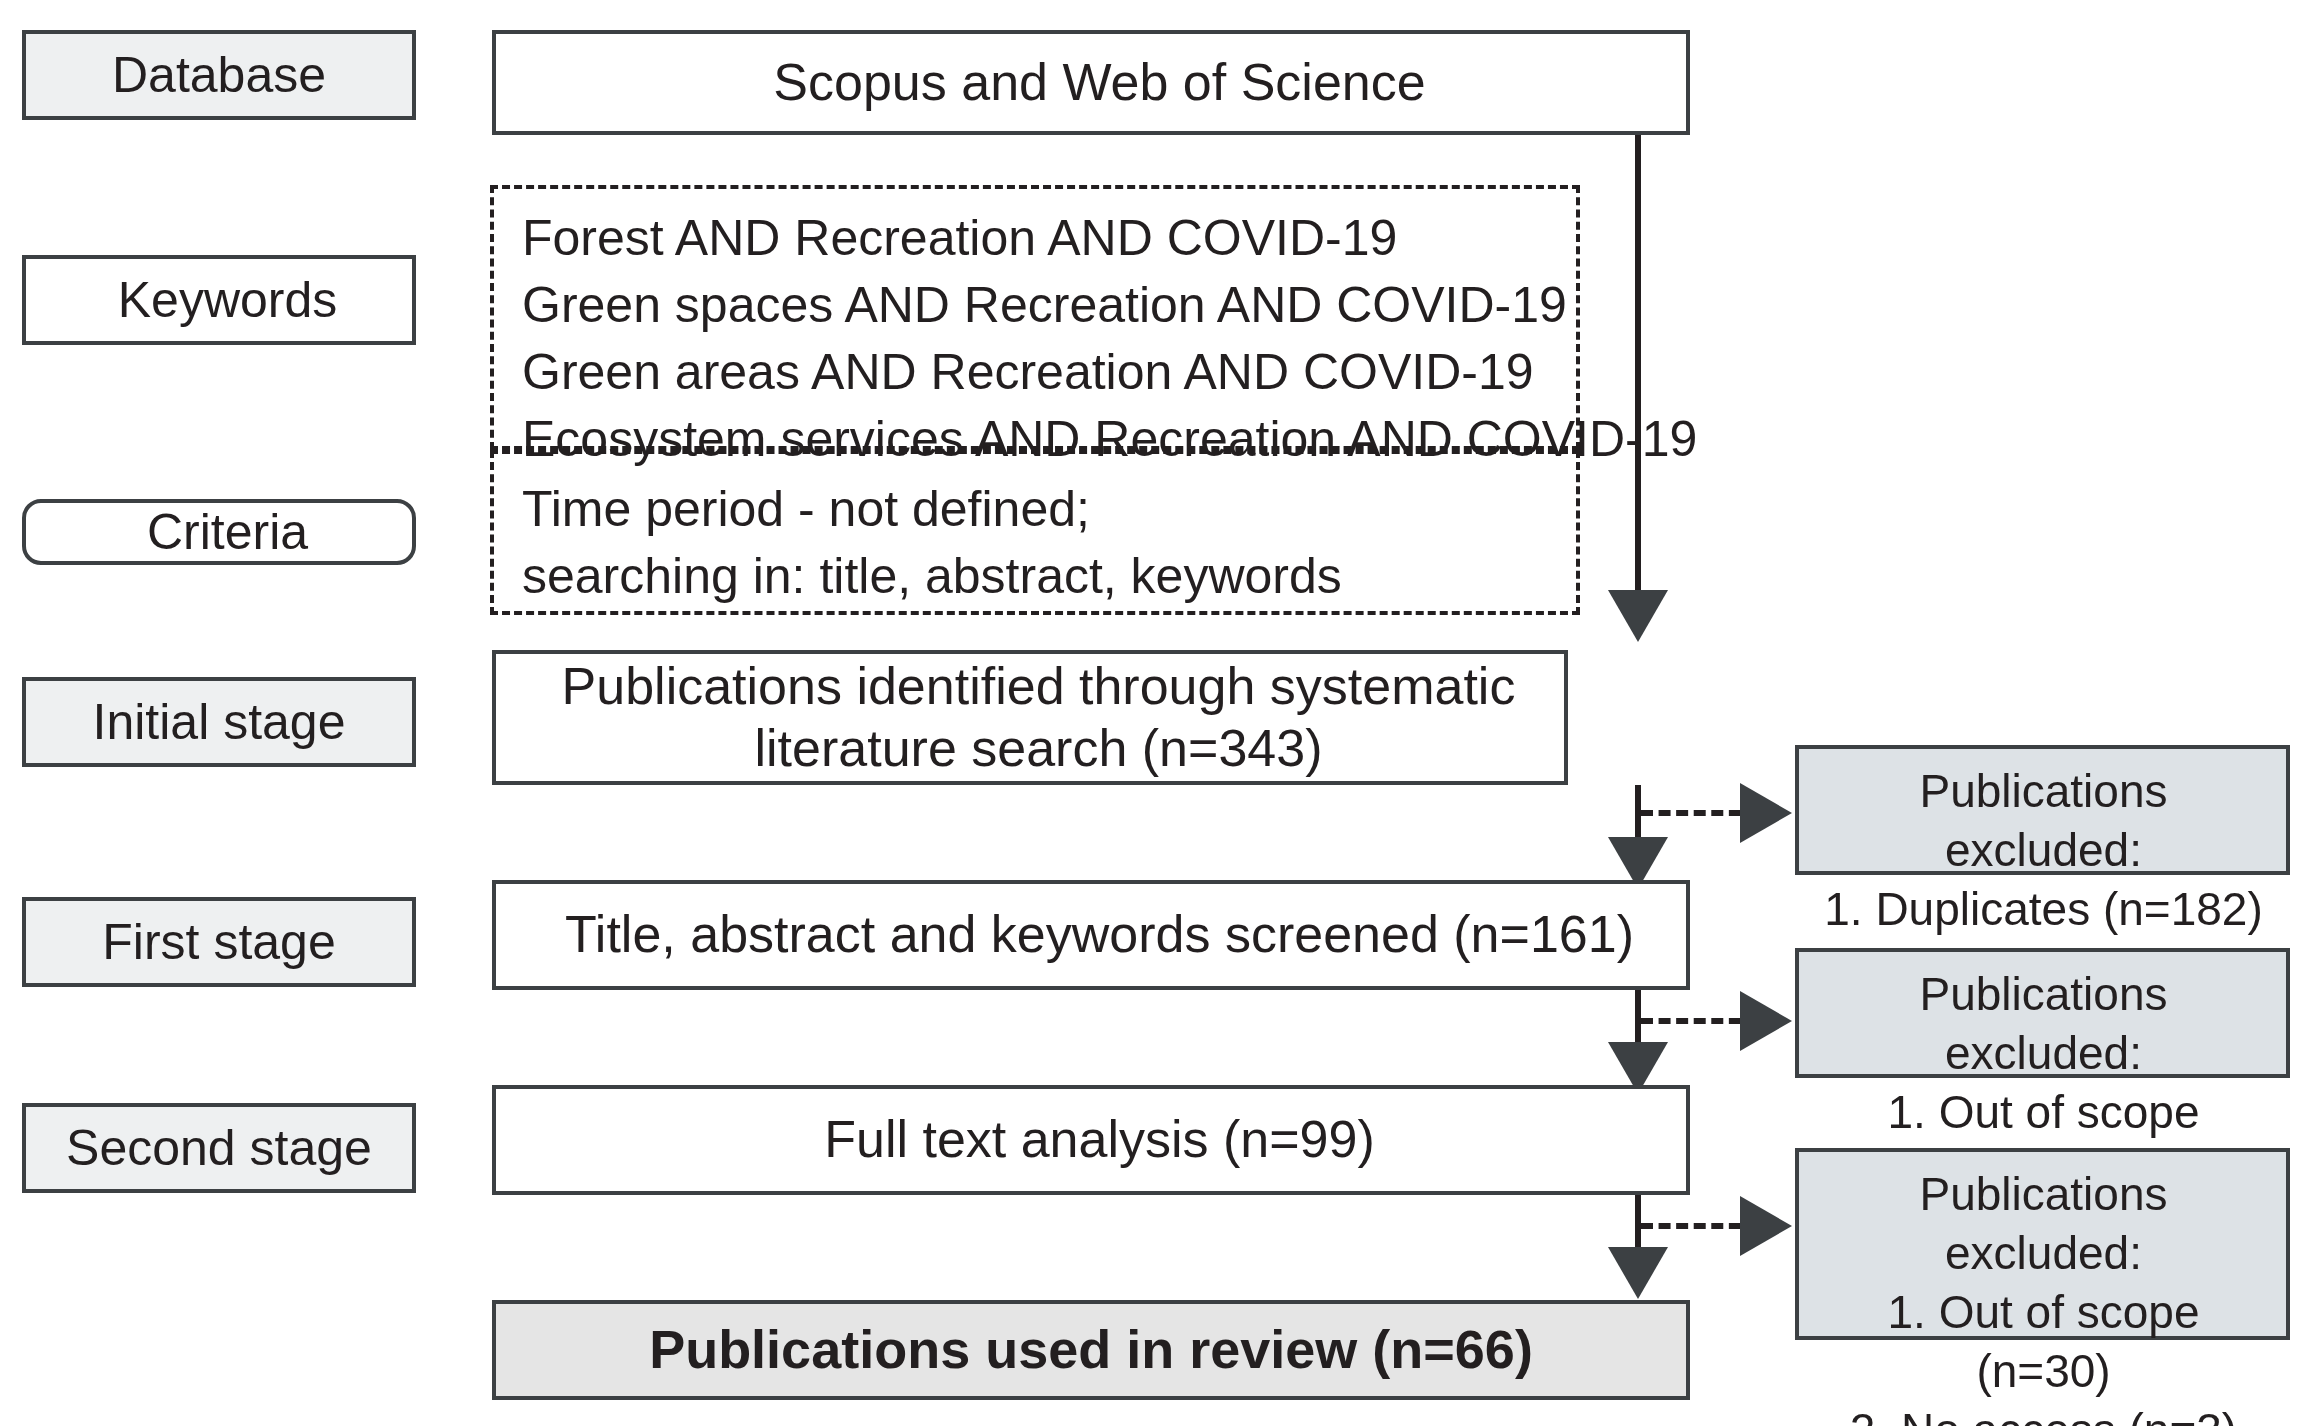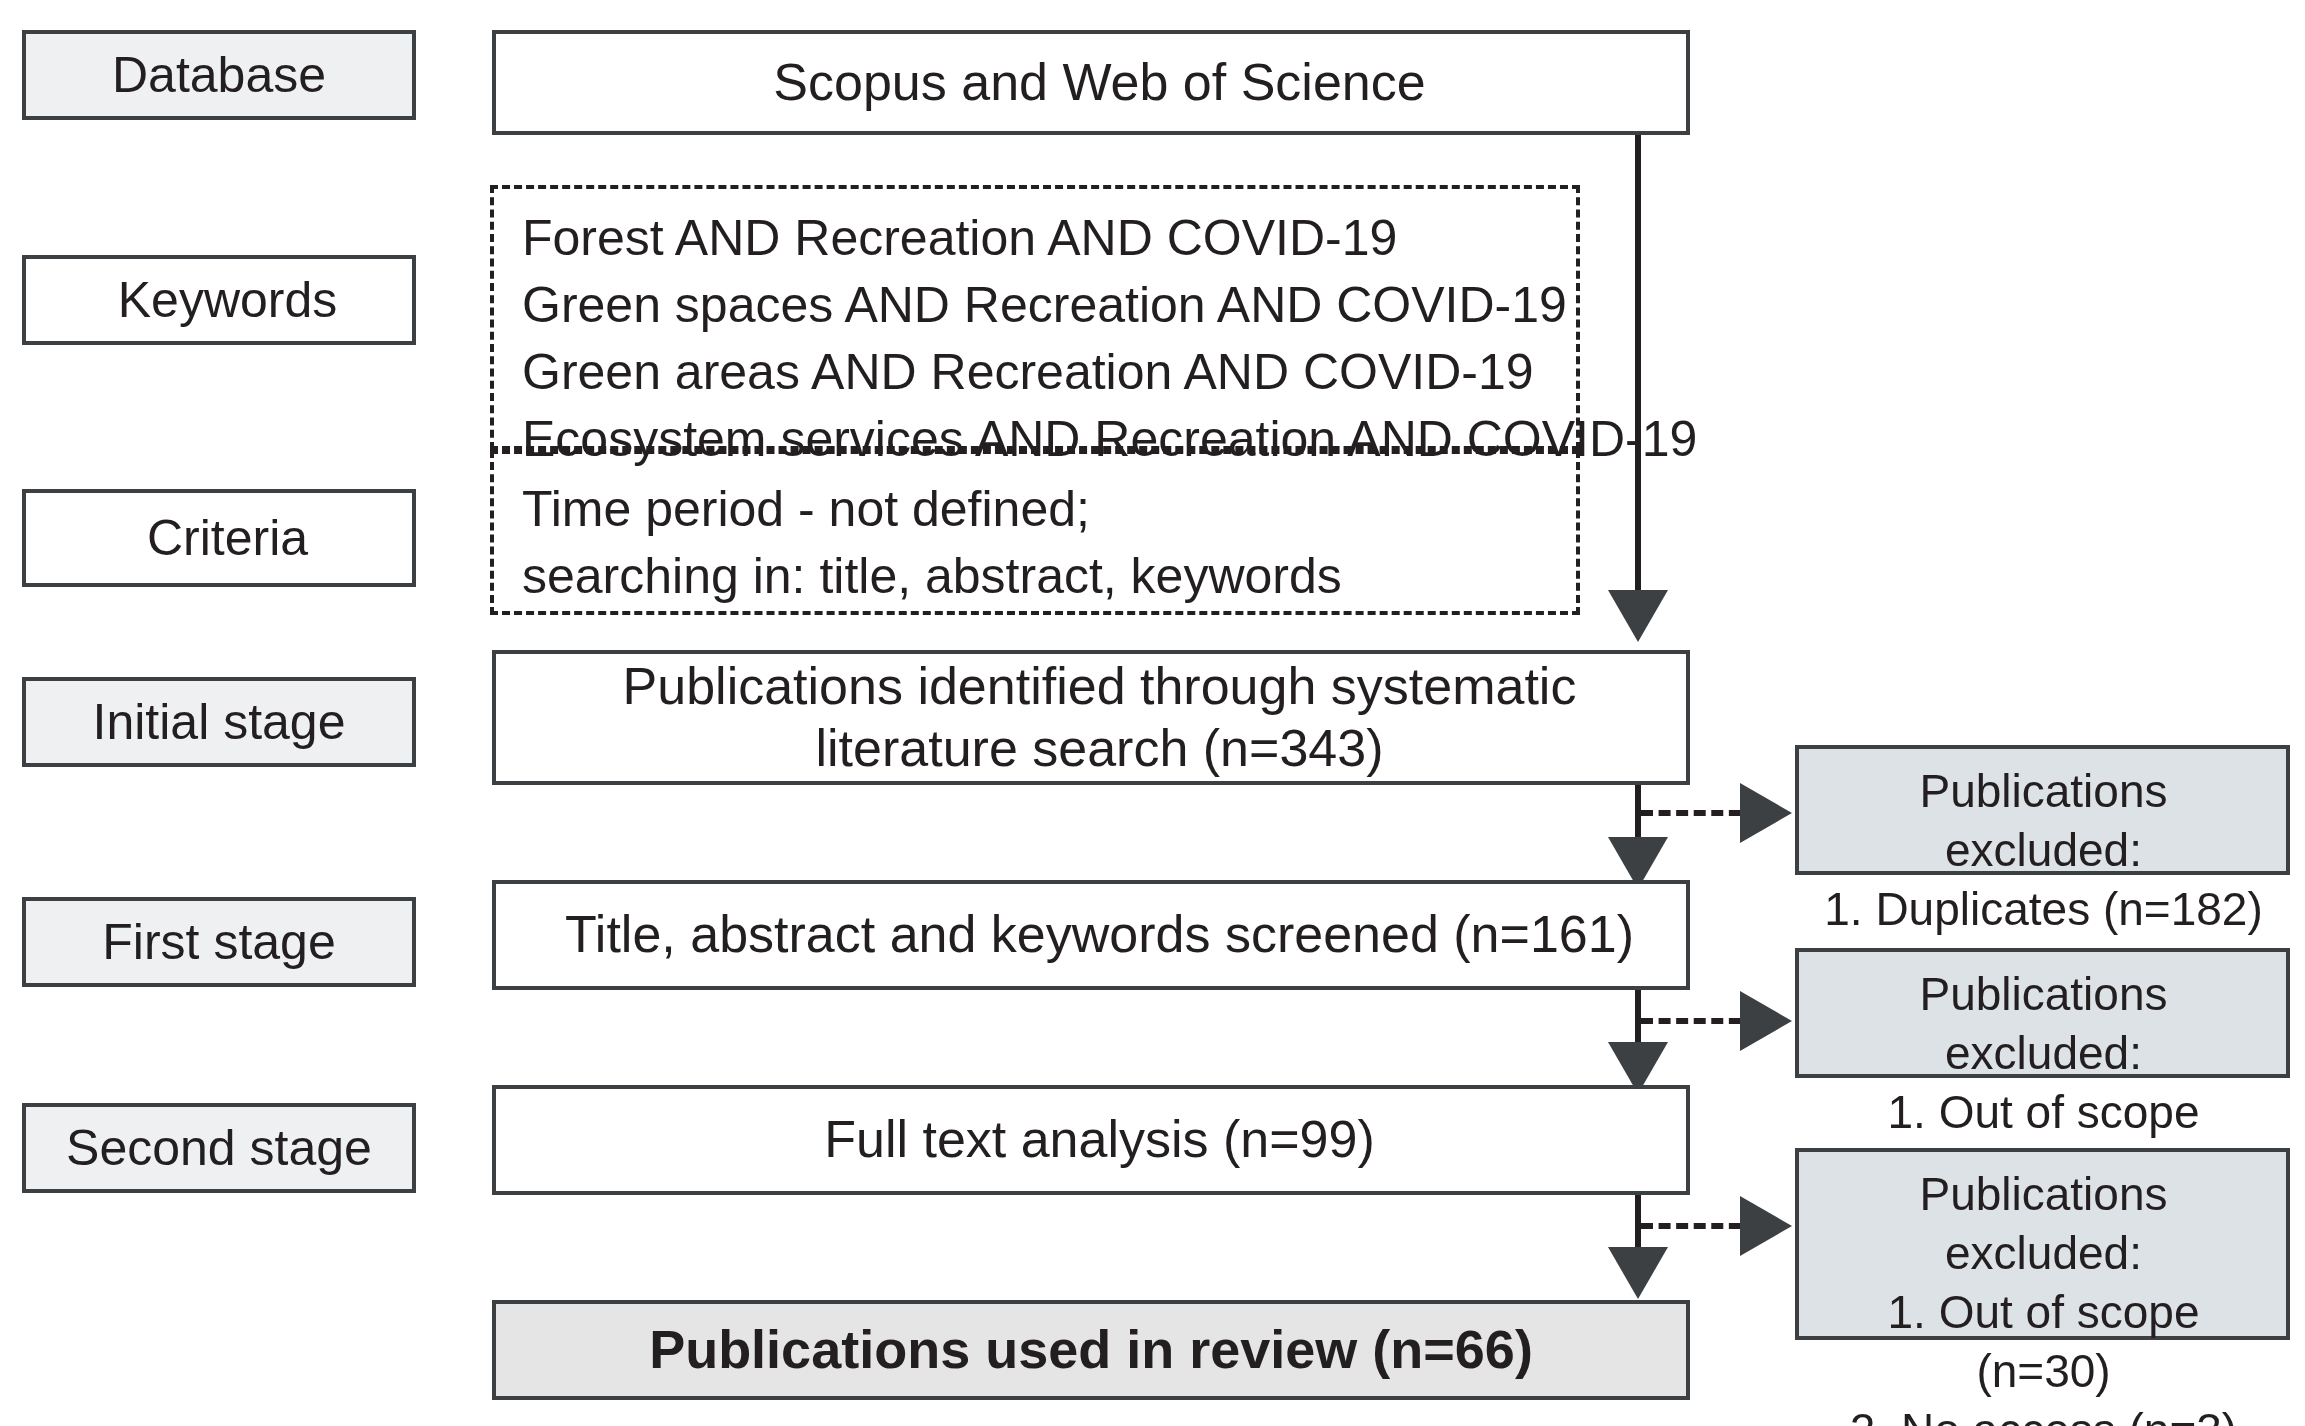--- a/index.html
+++ b/index.html
@@ -106,21 +106,21 @@
 <div id="canvas">
 
   <div class="box box-white label-box" style="left:22px; top:255px; width:394px; height:90px;">
     <span>Keywords</span>
   </div>
 
   <div class="box box-grey label-box" style="left:22px; top:30px; width:394px; height:90px;">
     <span>Database</span>
   </div>
 
-  <div class="box box-white label-box" style="left:22px; top:489px; width:394px; height:98px;">
+  <div class="box box-white label-box" style="left:22px; top:499px; width:394px; height:66px;border-radius:19px;">
     <span>Criteria</span>
   </div>
 
   <div class="box box-grey label-box" style="left:22px; top:677px; width:394px; height:90px;">
     <span>Initial stage</span>
   </div>
 
   <div class="box box-grey label-box" style="left:22px; top:897px; width:394px; height:90px;">
     <span>First stage</span>
   </div>
@@ -141,21 +141,21 @@
   </div>
 
   <div class="dashed" style="left:490px; top:450px; width:1090px; height:165px; padding-top:22px;">
     <div class="row">Time period - not defined;</div>
     <div class="row">searching in: title, abstract, keywords</div>
   </div>
 
   <div class="vline" style="left:1635px; top:135px; height:458px;"></div>
   <div class="arrow-down" style="left:1608px; top:590px;"></div>
 
-  <div class="box box-white flow-box" style="left:492px; top:650px; width:1198px; height:135px; flex-direction:column;">
+  <div class="box box-white flow-box" style="left:492px; top:650px; width:1076px; height:135px; flex-direction:column;">
     <span>Publications identified through systematic</span>
     <span>literature search  (n=343)</span>
   </div>
 
   <div class="vline" style="left:1635px; top:785px; height:62px;"></div>
   <div class="arrow-down" style="left:1608px; top:837px;"></div>
   <div class="tick" style="left:1635px; top:790px; width:6px; height:42px;"></div>
   <div class="dline" style="left:1641px; top:810px; width:135px;"></div>
   <div class="arrow-right" style="left:1740px; top:783px;"></div>
 

